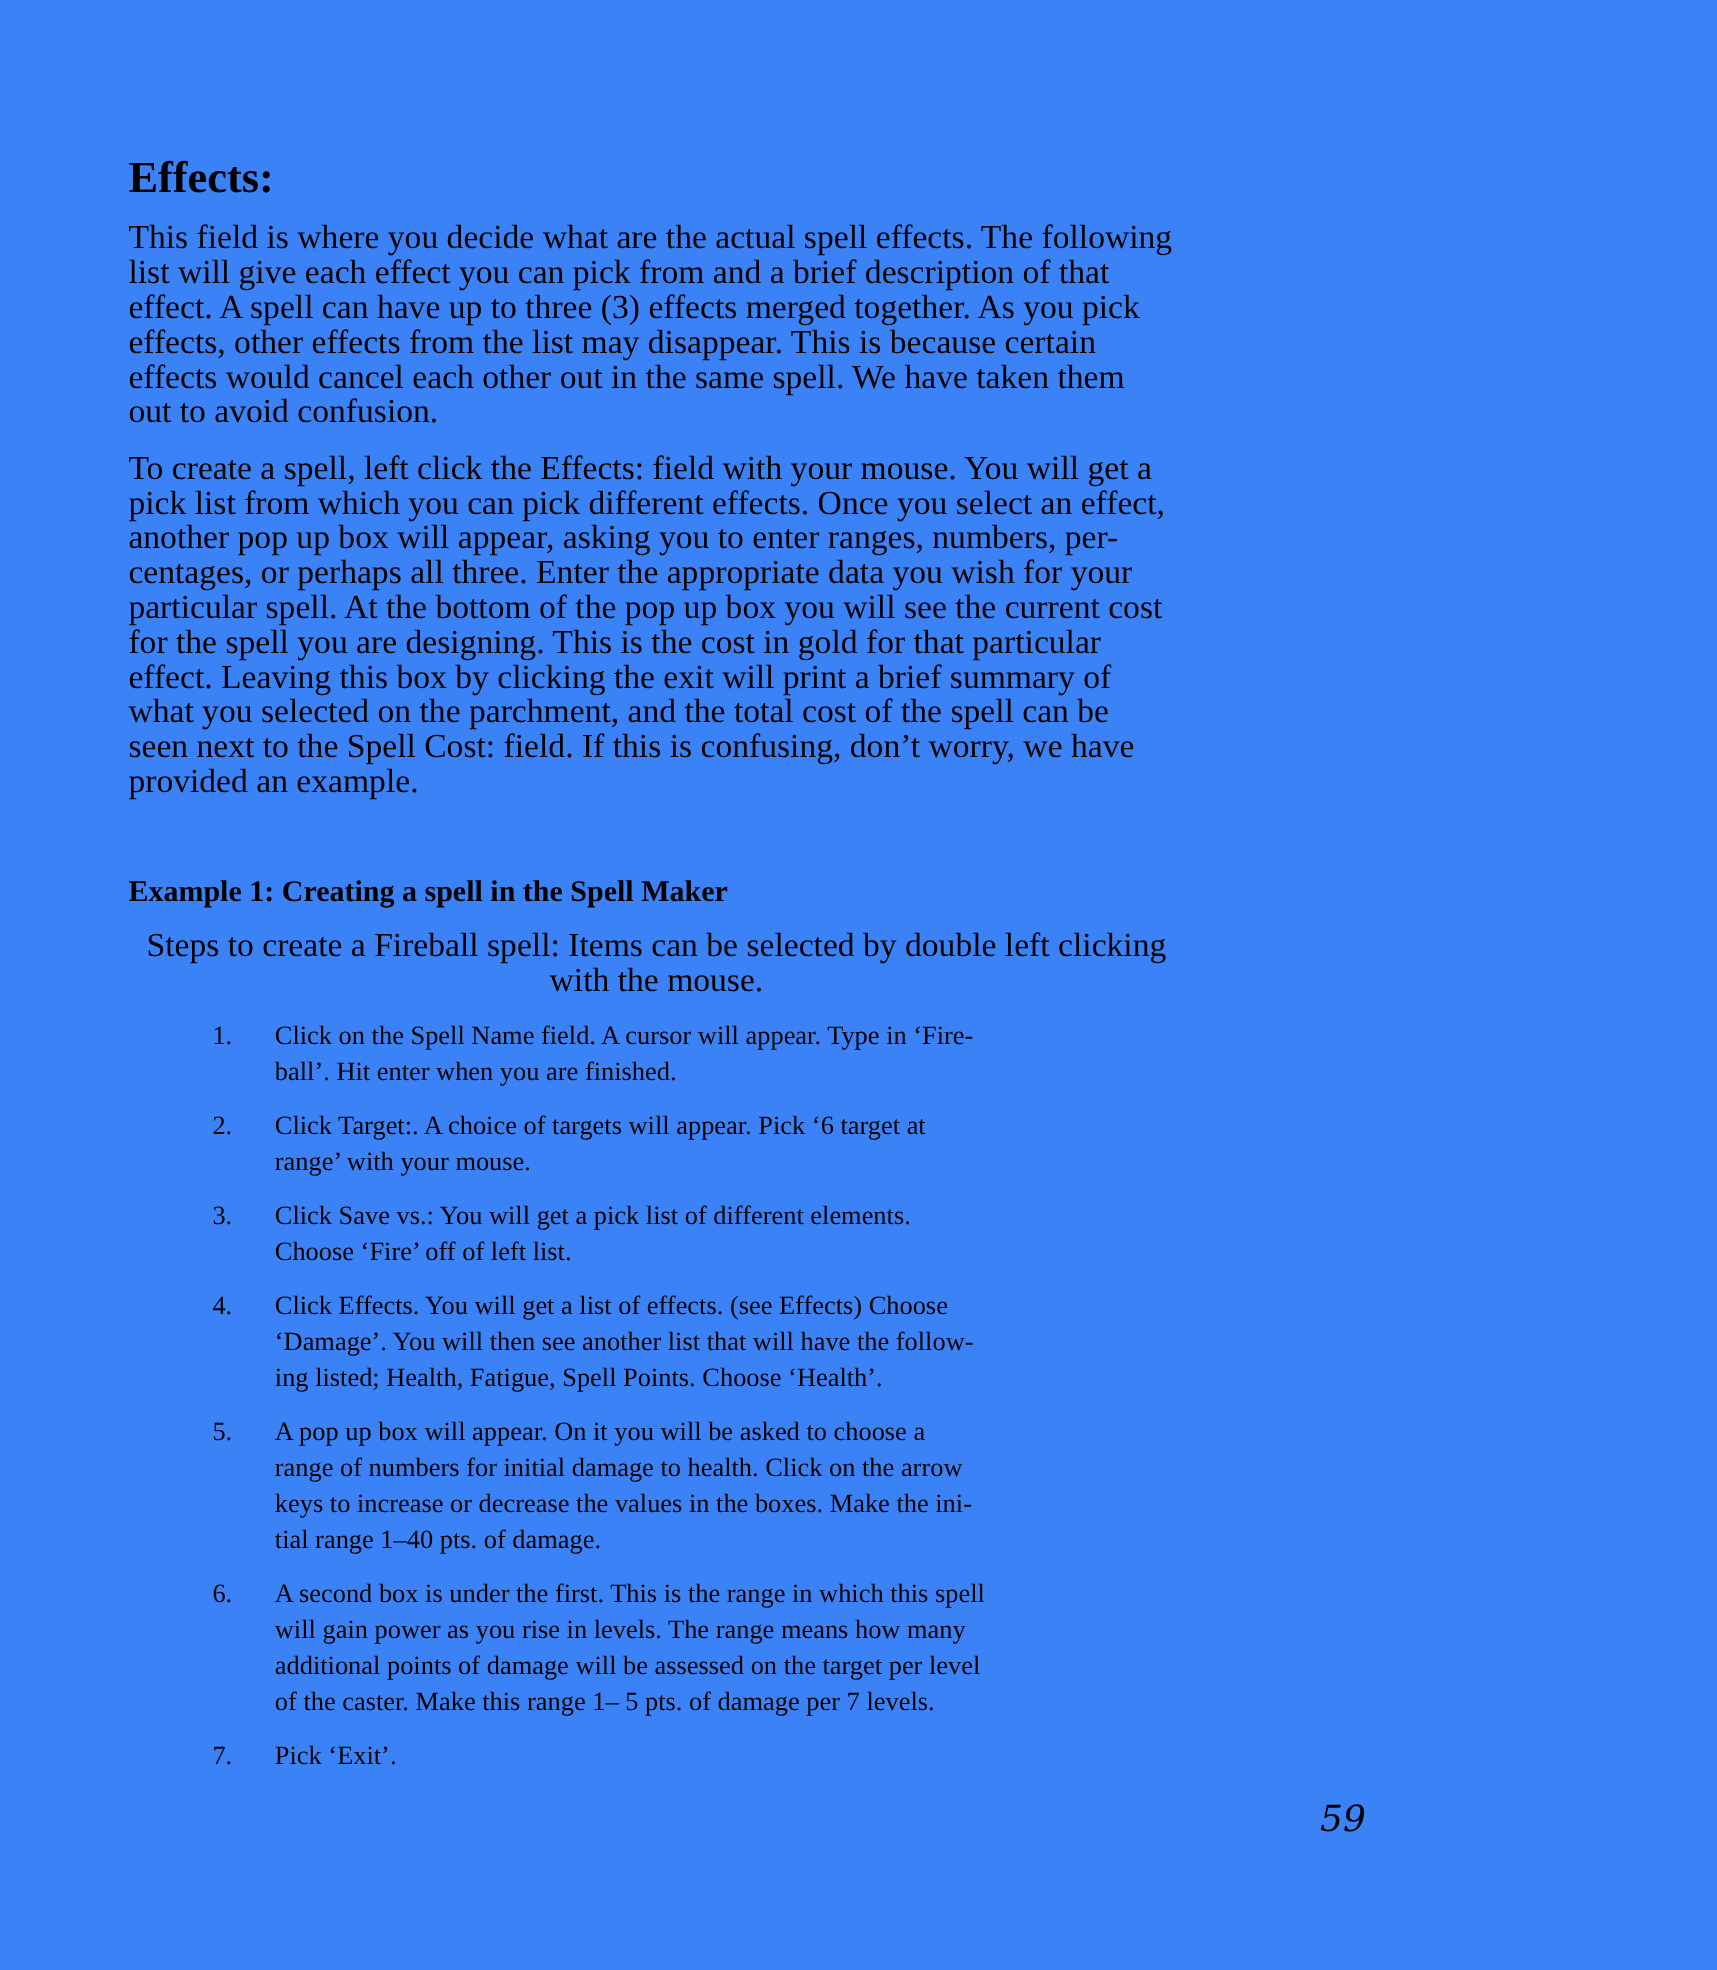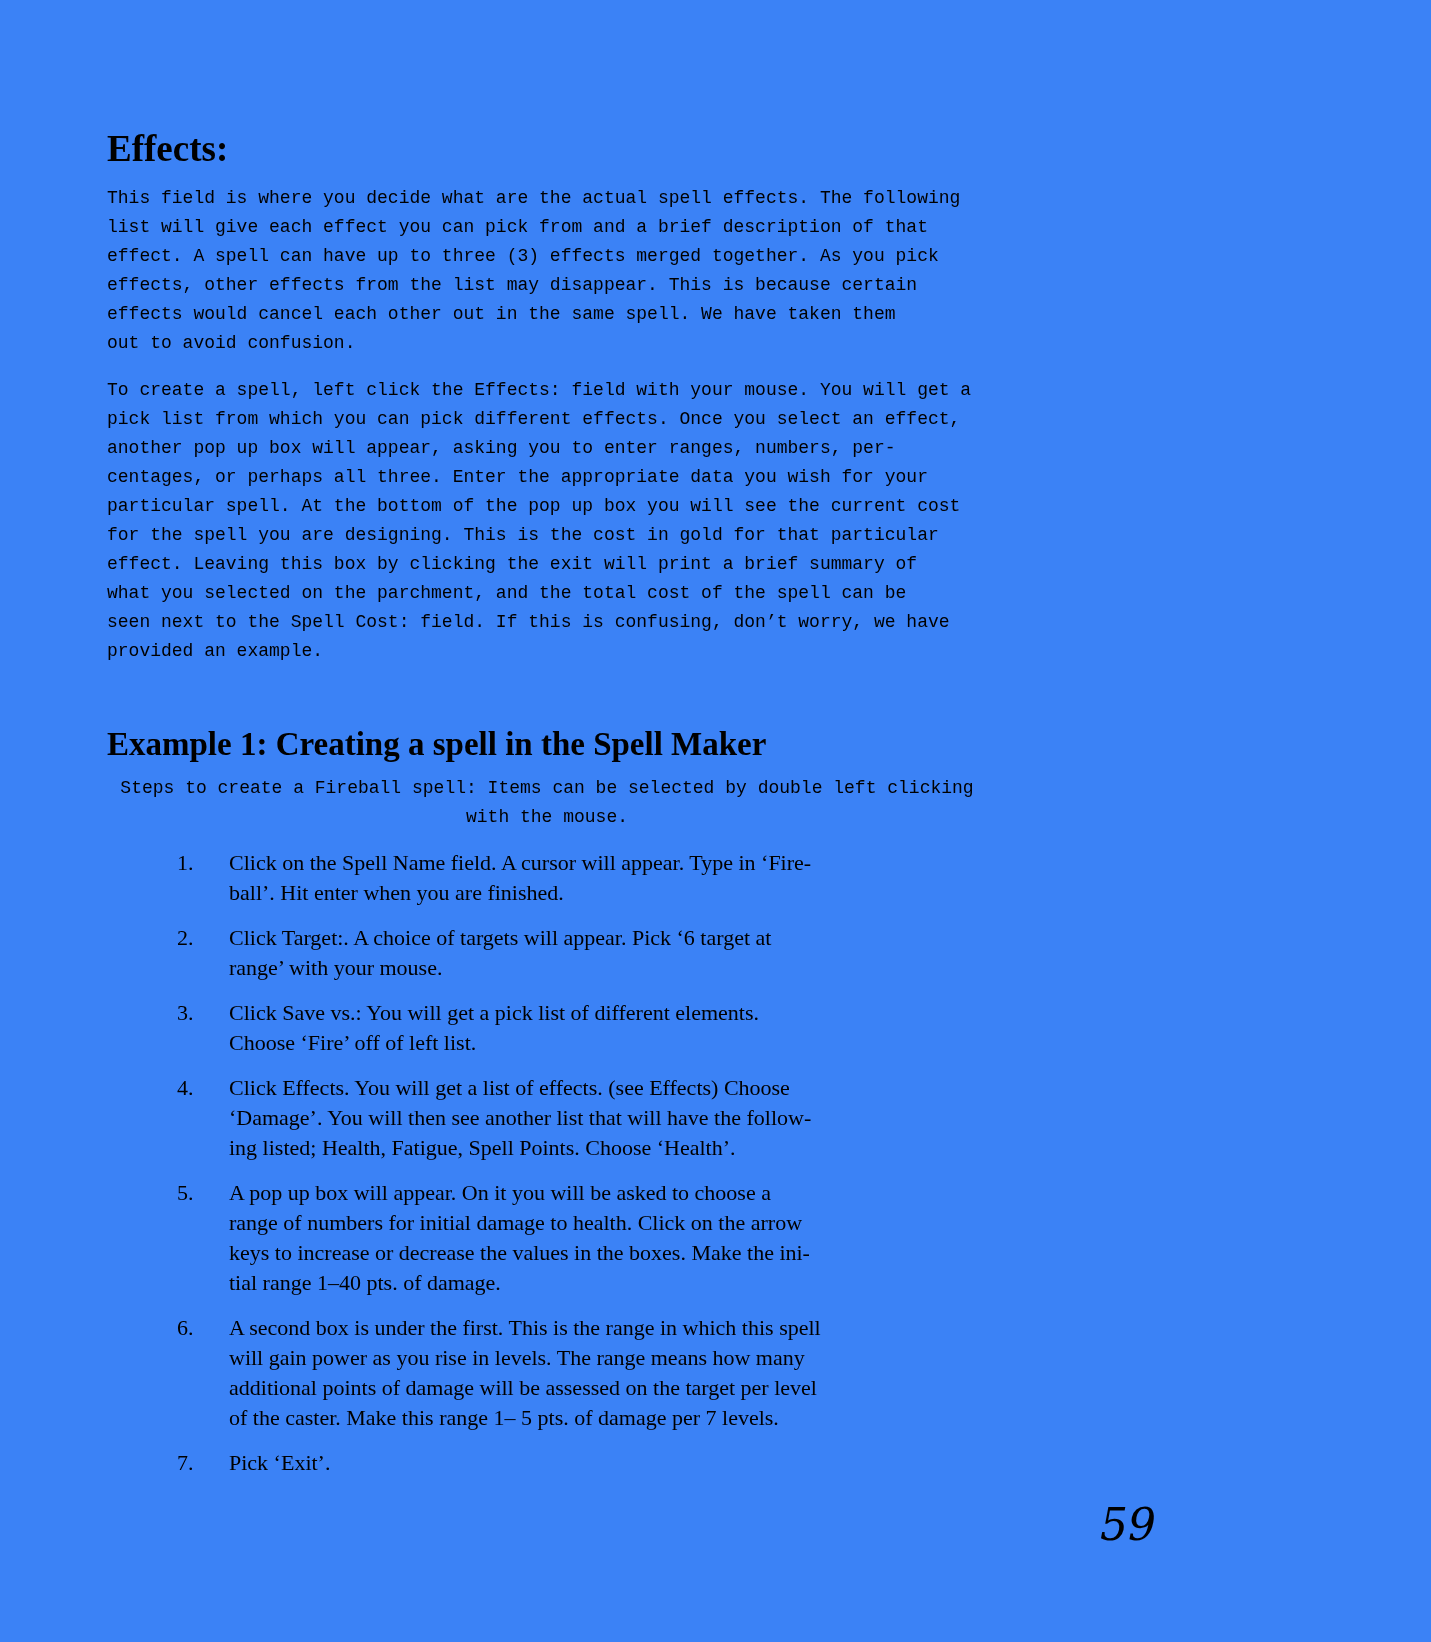--- a/index.html
+++ b/index.html
@@ -18,32 +18,31 @@
     padding: 128px 0 0 107px;
     overflow: hidden;
   }
   h1.sect-heading {
     font-size: 37px;
     line-height: 42px;
     font-weight: bold;
     margin: 0 0 14px 0;
   }
   h2.sect-heading {
-    font-size: 33px;
+    font-size: 25px;
     line-height: 40px;
     font-weight: bold;
     margin: 58px 0 10px 0;
   }
   p.body {
-    font-size: 18px;
+    font-size: 28px;
     line-height: 29px;
     margin: 0 0 18px 0;
     width: 880px;
     white-space: pre-line;
-    font-family: Liberation Mono, monospace;
   }
   p.intro {
     margin-bottom: 16px;
     text-align: center;
   }
   ol.steps {
     list-style: none;
     margin: 0;
     padding: 0 0 0 70px;
     width: 800px;
@@ -59,21 +58,21 @@
     width: 52px;
   }
   ol.steps .txt {
     flex: 1;
     white-space: pre-line;
   }
   .pageno {
     position: absolute;
     left: 1100px;
     top: 1499px;
-    font-size: 44px;
+    font-size: 30px;
     font-style: italic;
     font-family: "DejaVu Serif", "Liberation Serif", serif;
   }
 </style>
 </head>
 <body>
 
 <div class="page">
 
   <section>

